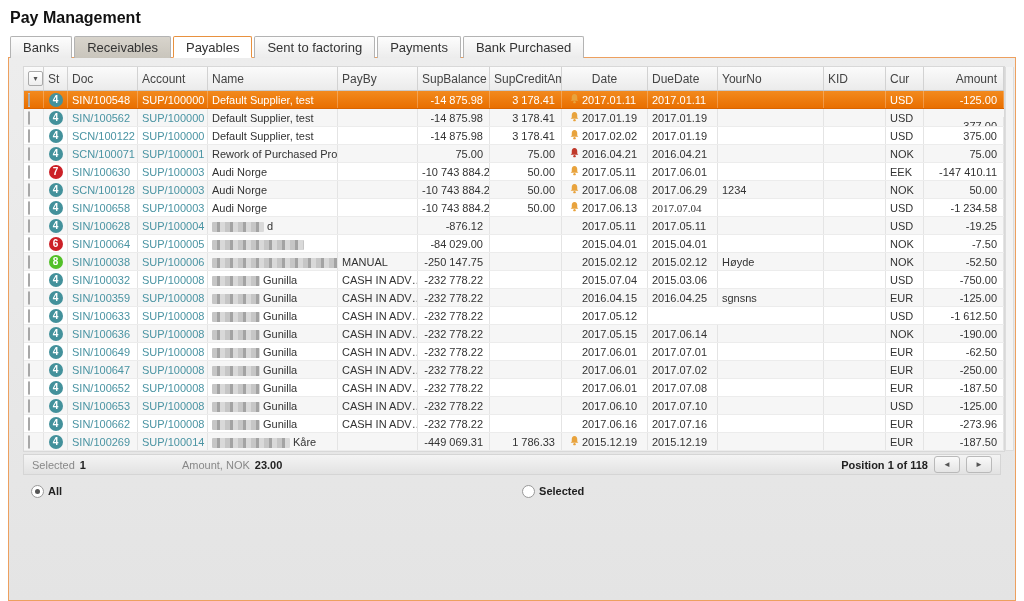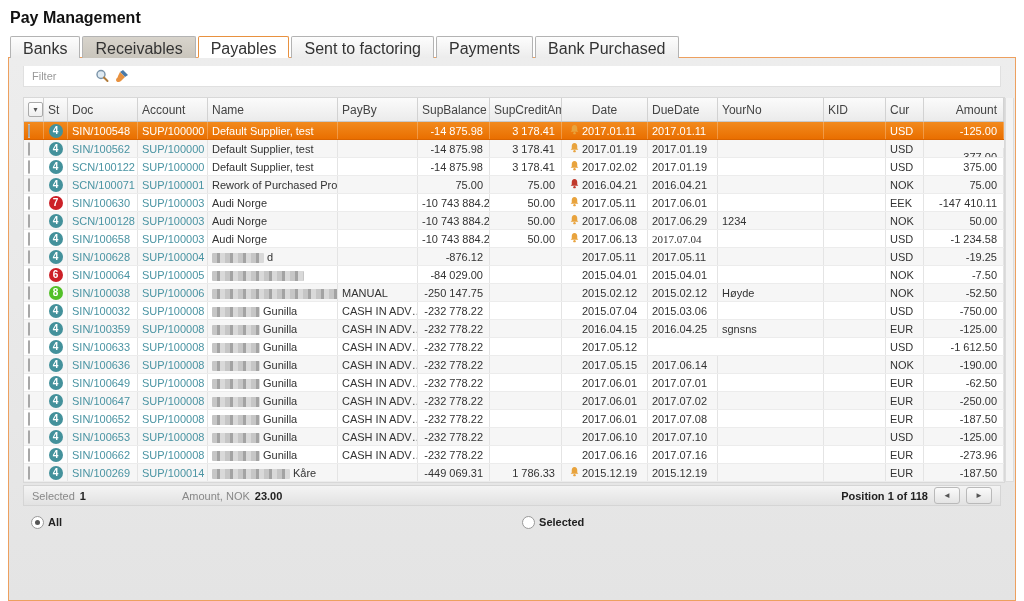--- a/index.html
+++ b/index.html
@@ -2,21 +2,21 @@
 <html><head>
 <meta charset="utf-8">
 <style>
   * { margin:0; padding:0; box-sizing:border-box; }
   html,body { width:1024px; height:601px; background:#fff; overflow:hidden;
               font-family:"Liberation Sans", sans-serif; color:#333; }
   .page-title { font-size:16px; font-weight:bold; color:#111; padding:9px 0 0 10px; height:36px; }
 
   
   .tabbar { display:flex; padding-left:10px; height:22px; position:relative; z-index:2; }
-  .tab { font-size:16px; color:#333; padding:3px 12px 0 12px; margin-right:2px; cursor:pointer;
+  .tab { font-size:13px; color:#333; padding:3px 12px 0 12px; margin-right:2px; cursor:pointer;
          background:linear-gradient(#fdfdfd,#ececec); border:1px solid #b3b3b3; border-bottom:none;
          border-radius:2px 2px 0 0; height:22px; }
   .tab.alt { background:linear-gradient(#d8d4cc,#c9c5bc); }
   .tab.active { background:#fff; border:1px solid #e8913f; border-bottom:1px solid #fff; position:relative; top:0; z-index:3; }
 
   
   .panel { position:absolute; left:8px; right:8px; top:57px; bottom:0;
            border:1px solid #eda05f; background:linear-gradient(#ededed,#e4e4e4); z-index:1; padding:8px 8px 0 8px; }
   .instruction { background:#f6f6f6; border:1px solid #e2e2e2; font-size:11px; color:#555;
                  height:18px; line-height:16px; padding-left:8px; margin:0 6px; }
@@ -75,37 +75,20 @@
     <div class="tab">Banks</div>
     <div class="tab alt">Receivables</div>
     <div class="tab active">Payables</div>
     <div class="tab">Sent to factoring</div>
     <div class="tab">Payments</div>
     <div class="tab">Bank Purchased</div>
   </div>
 
 <div class="panel">
 
-  <div class="filterbar">
-    <span>Filter</span>
-    <span class="ficons">
-      <span class="ficon">
-        <svg width="16" height="16" viewBox="0 0 16 16">
-            <circle cx="7" cy="6.5" r="4" fill="#dfeaf2" stroke="#7a93a8" stroke-width="1.4"></circle>
-            <line x1="10" y1="9.5" x2="13.5" y2="13" stroke="#b07b3a" stroke-width="2" stroke-linecap="round"></line>
-          </svg>
-      </span>
-      <span class="ficon">
-        <svg width="16" height="16" viewBox="0 0 16 16">
-            <path d="M9 2 L14 7 L11 9 L6 4 Z" fill="#4a7aa8"></path>
-            <path d="M6 4 L11 9 L7 13 C5 15 2 14 2 12 C2 10 4 10 4 8 Z" fill="#e8913f"></path>
-          </svg>
-      </span>
-    </span>
-  </div>
 
   <div class="tablewrap" id="tablewrap" style="width: 982px;">
       <div class="thead">
         <div class="hcell" style="width: 20px;">
           <div class="hdr-menu">▾</div>
         </div>
         <div class="hcell" style="width: 24px;">St</div>
         <div class="hcell" style="width: 70px;">Doc</div>
         <div class="hcell" style="width: 70px;">Account</div>
         <div class="hcell" style="width: 130px;">Name</div>

